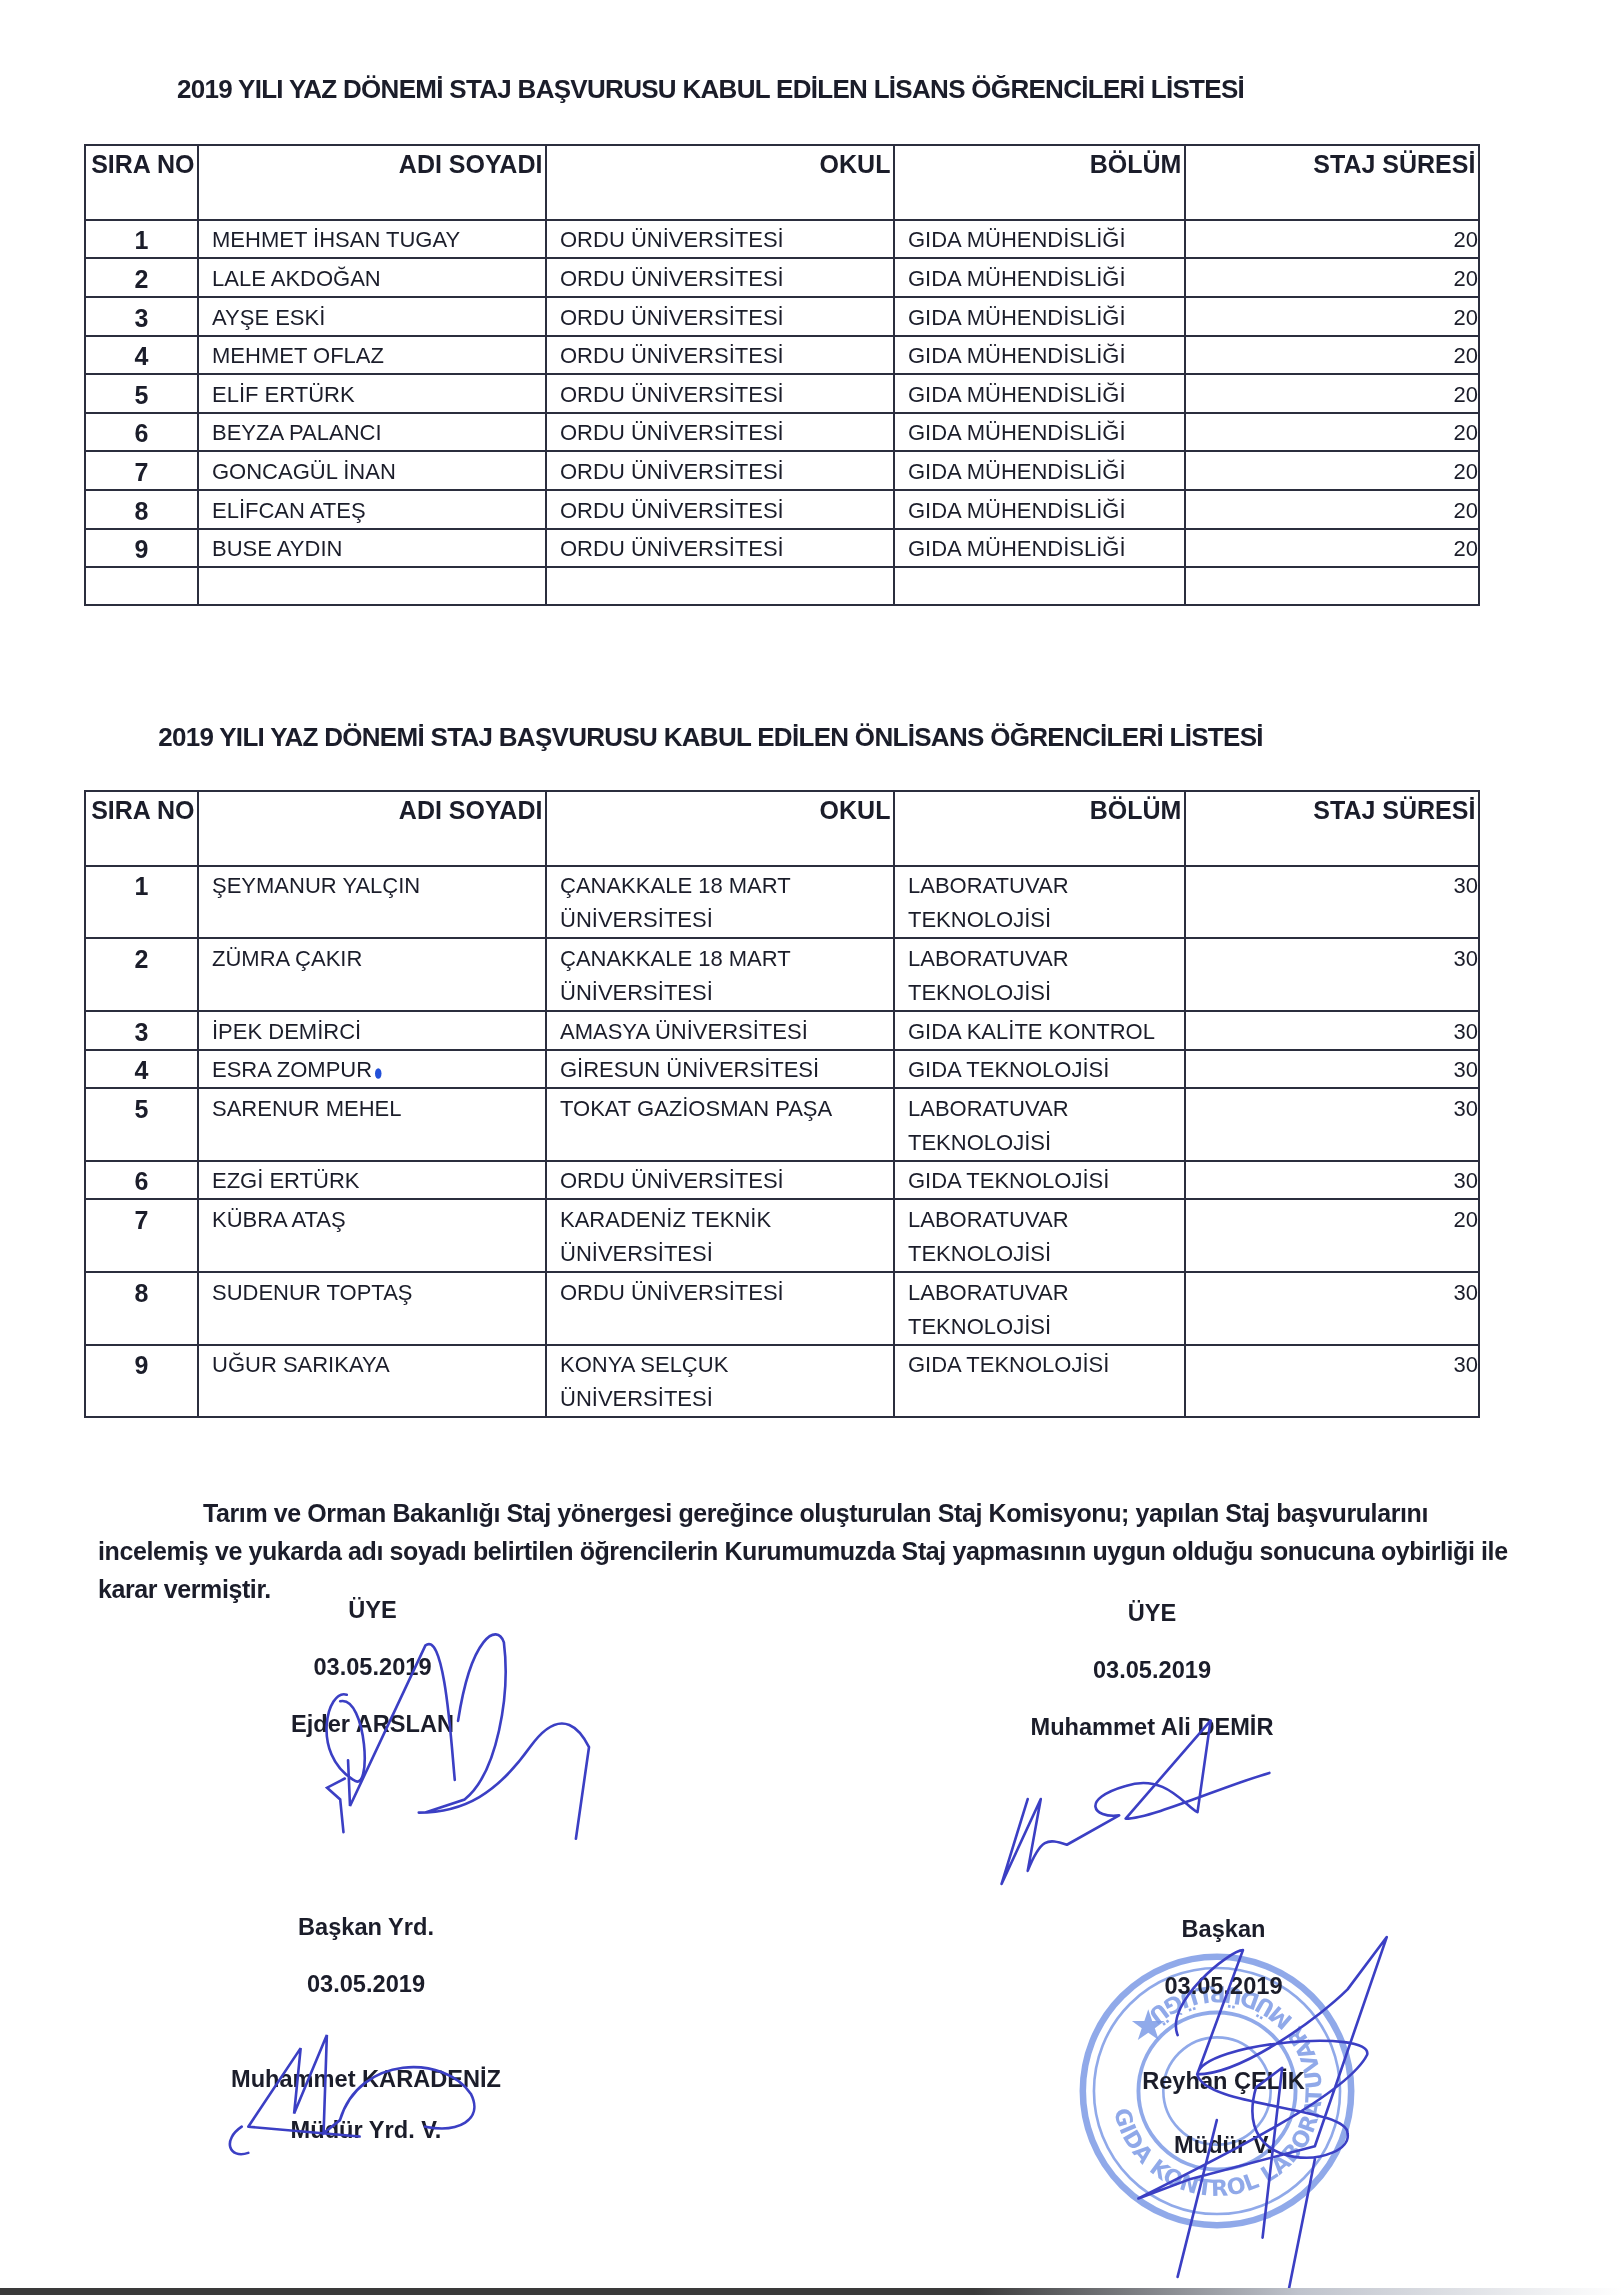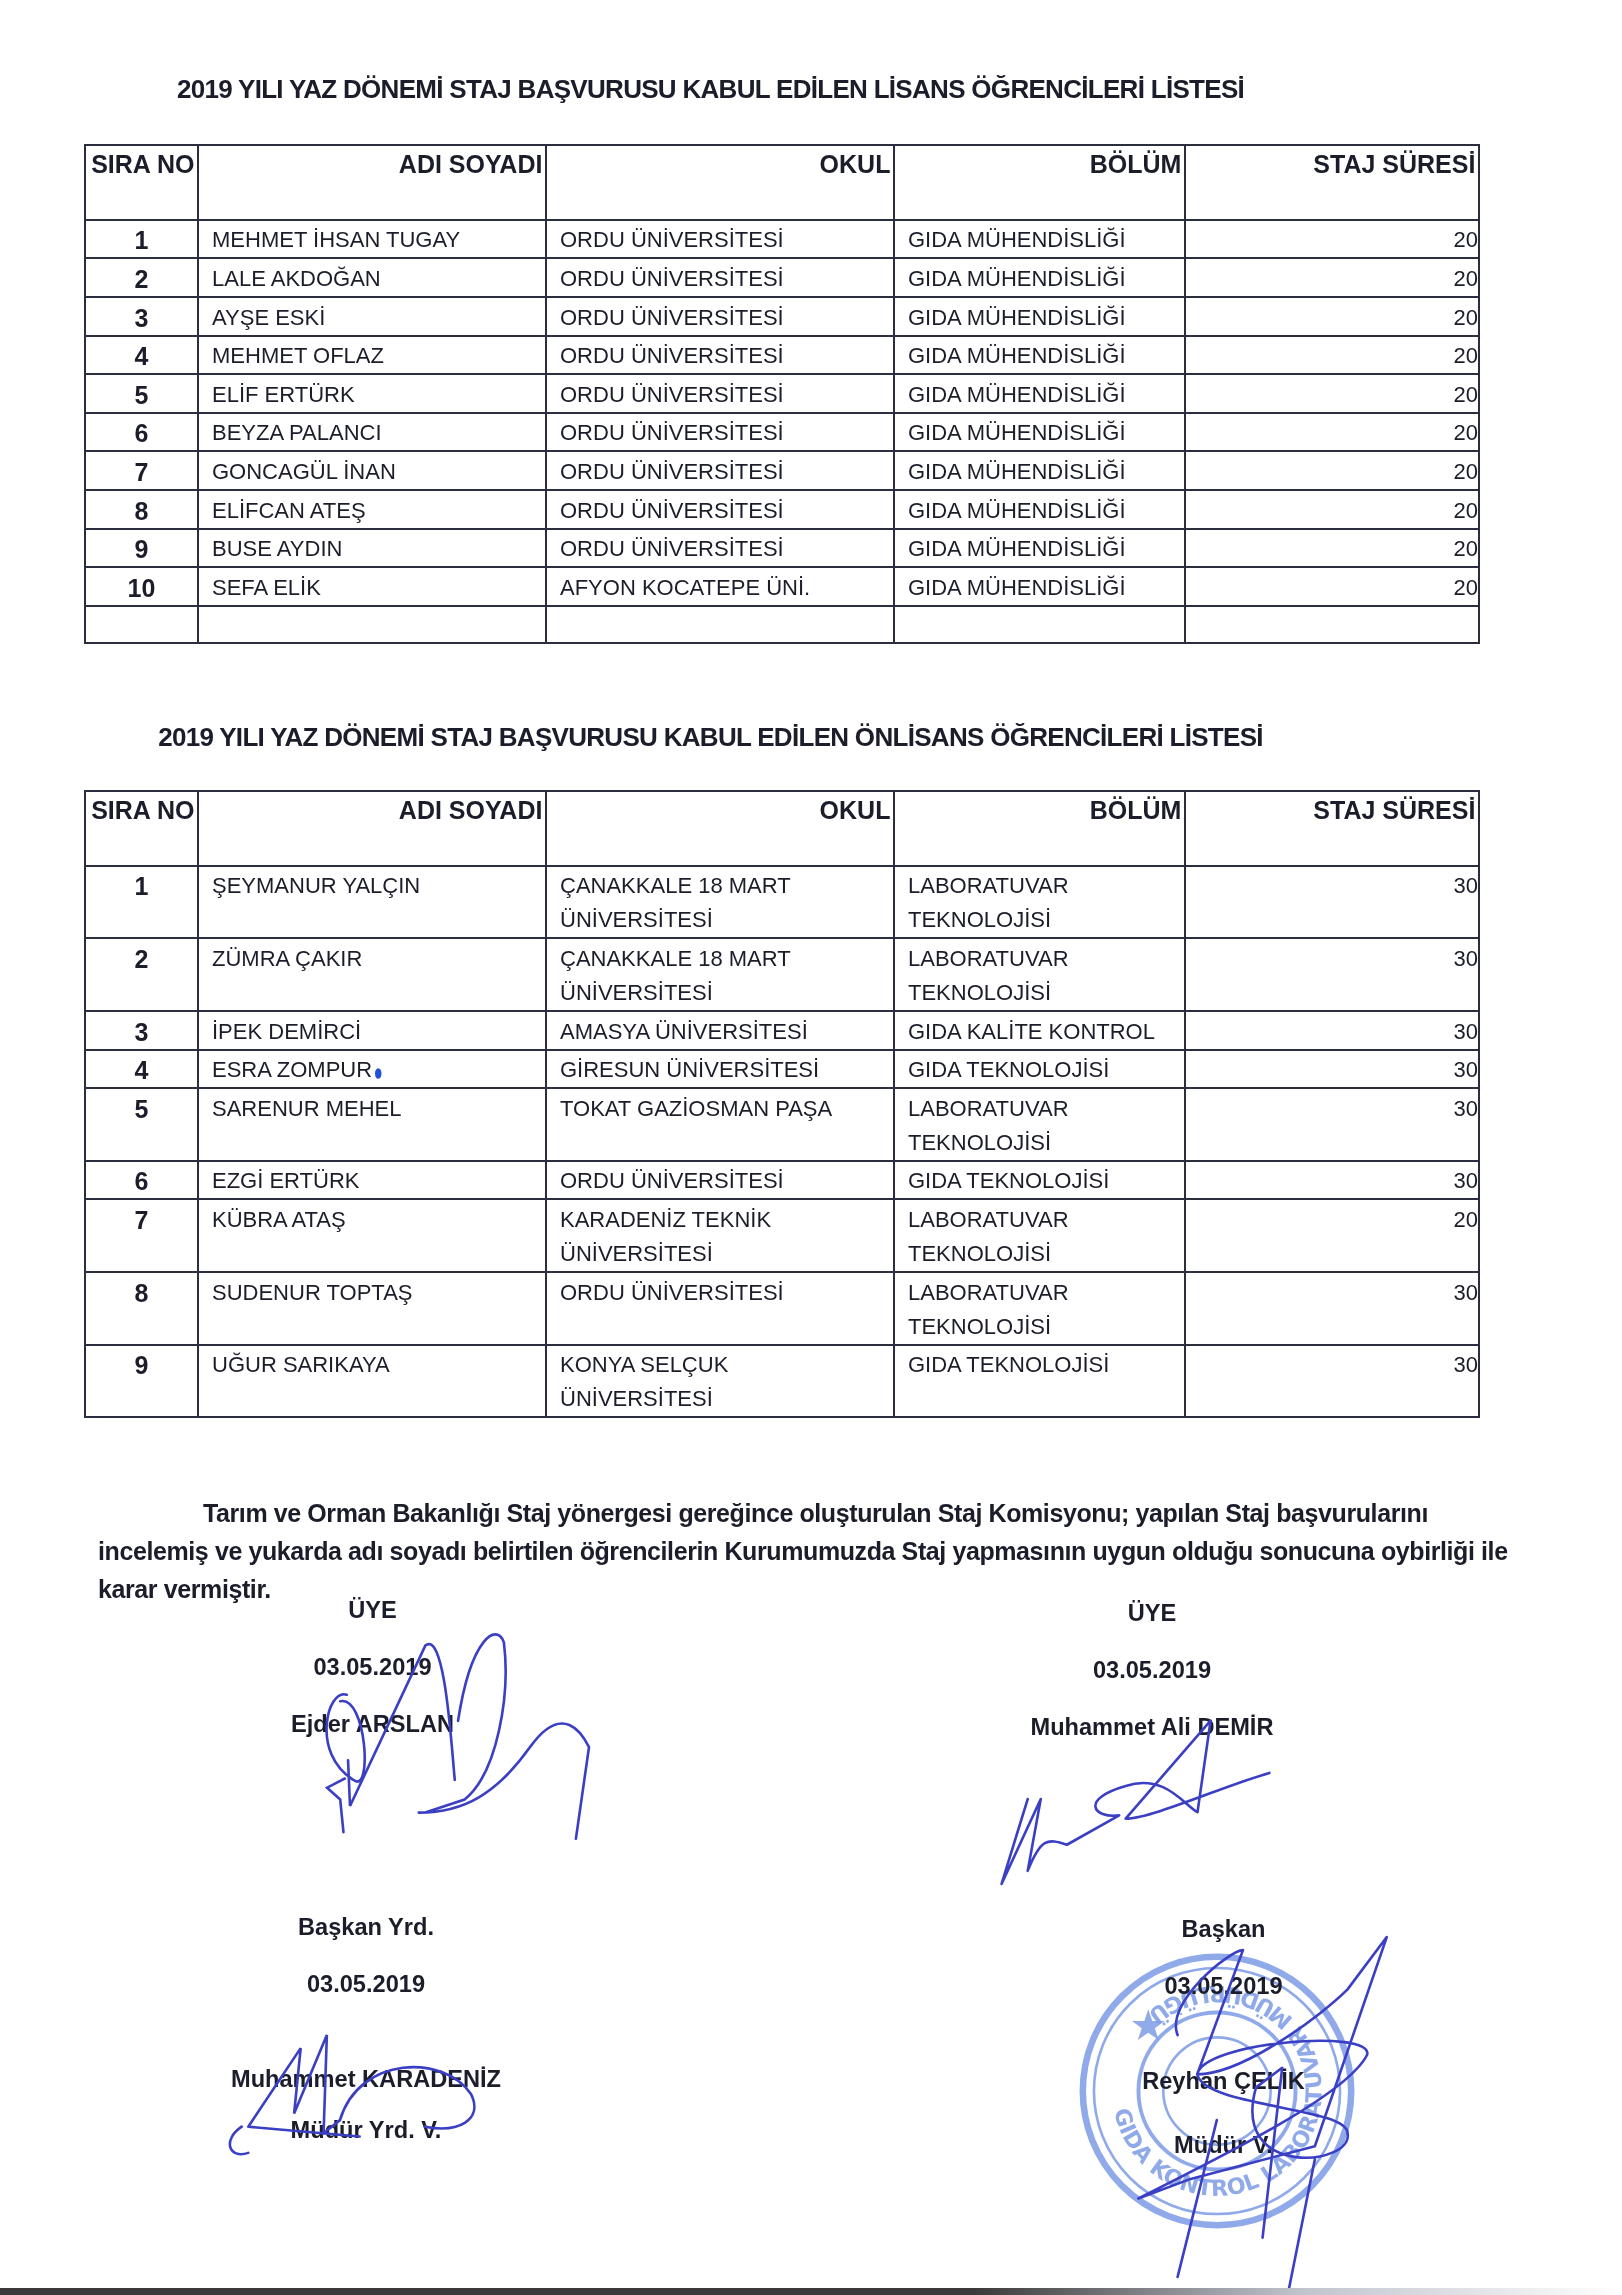--- a/index.html
+++ b/index.html
@@ -110,27 +110,20 @@
         <td>GIDA MÜHENDİSLİĞİ</td>
         <td class="dur">20</td>
       </tr>
       <tr>
         <td class="no">9</td>
         <td>BUSE AYDIN</td>
         <td>ORDU ÜNİVERSİTESİ</td>
         <td>GIDA MÜHENDİSLİĞİ</td>
         <td class="dur">20</td>
       </tr>
-      <tr>
-        <td class="no">10</td>
-        <td>SEFA ELİK</td>
-        <td>AFYON KOCATEPE ÜNİ.</td>
-        <td>GIDA MÜHENDİSLİĞİ</td>
-        <td class="dur">20</td>
-      </tr>
       <tr class="empty">
         <td></td>
         <td></td>
         <td></td>
         <td></td>
         <td></td>
       </tr>
     </tbody>
 </table>
 

